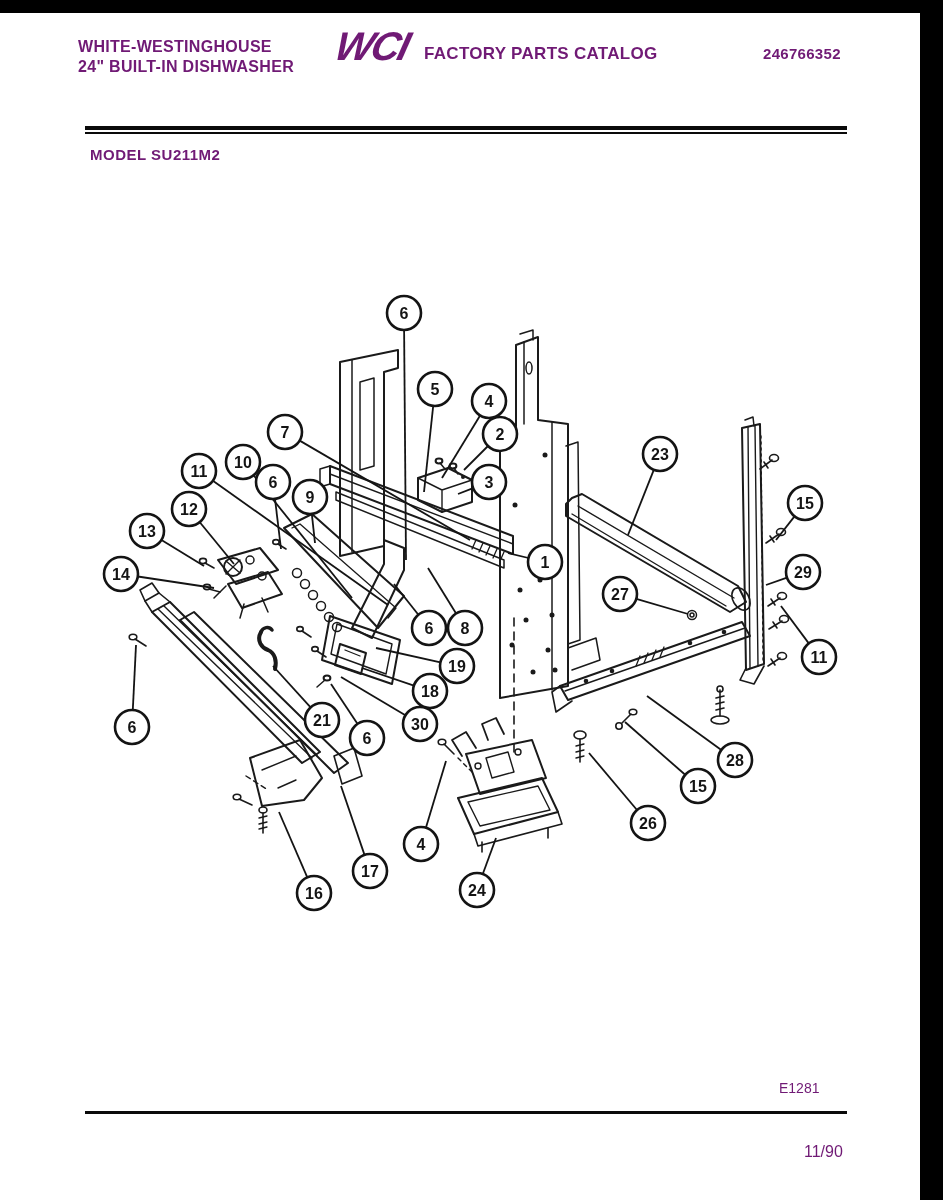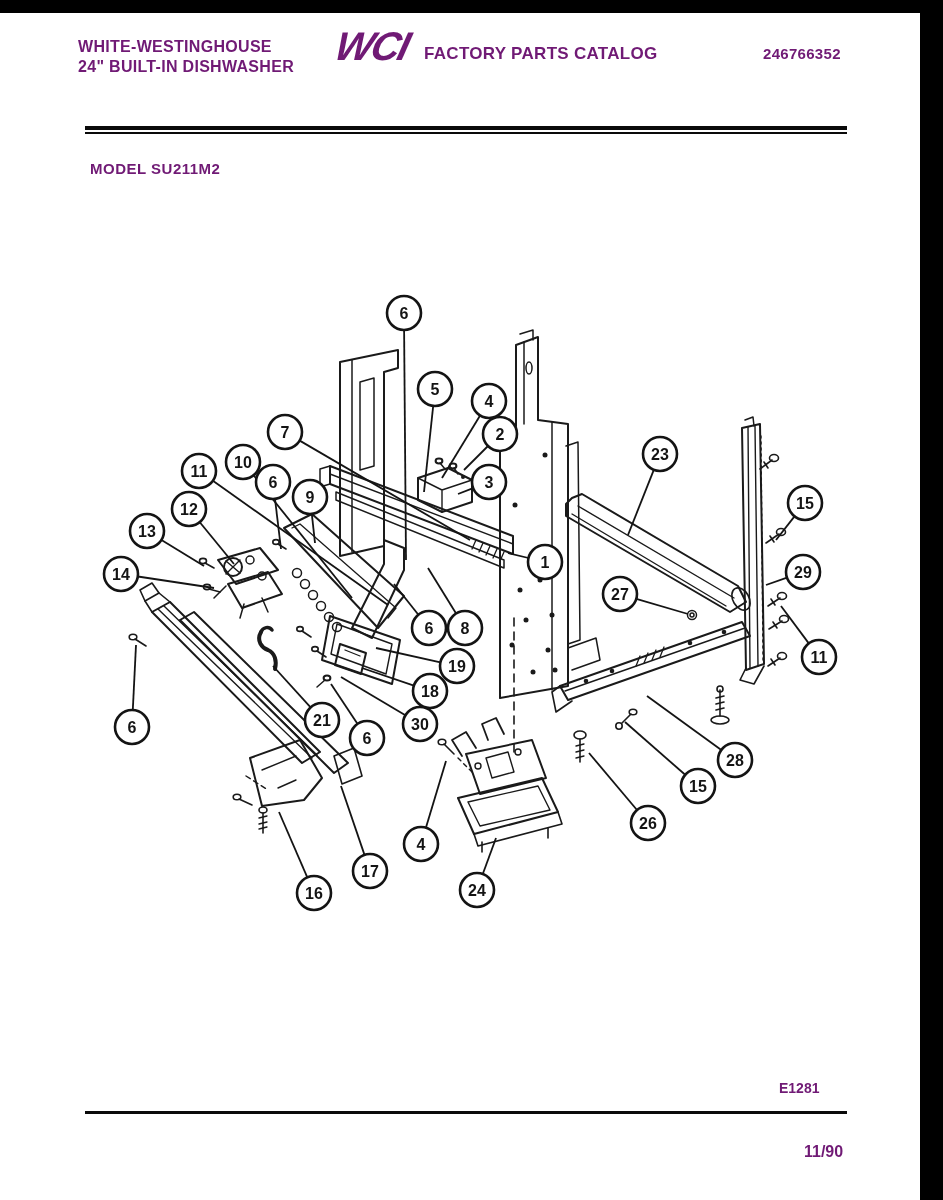--- a/index.html
+++ b/index.html
@@ -16,28 +16,28 @@
   .bar-top{left:0;top:0;width:943px;height:13px;}
   .bar-right{left:920px;top:0;width:23px;height:1200px;}
 
   .hdr-text{position:absolute;font-weight:bold;letter-spacing:.3px;white-space:nowrap;}
   .brand1{left:78px;top:38px;font-size:16px;}
   .brand2{left:78px;top:58px;font-size:16px;}
   .wci{left:336px;top:24px;font-size:40px;font-style:italic;
        transform:skewX(-14deg);letter-spacing:-2px;font-weight:900;}
   .catalog{left:412px;top:44px;font-size:17px;margin-left:12px;}
   .pubnum{left:763px;top:45px;font-size:15px;}
-  .model{left:90px;top:160px;font-size:15px;letter-spacing:.5px;text-align:right;}
+  .model{left:90px;top:146px;font-size:15px;letter-spacing:.5px;text-align:right;}
 
   .rule{position:absolute;background:#0a0a0a;}
   .rule-a{left:85px;top:126px;width:762px;height:4px;}
   .rule-b{left:85px;top:132px;width:762px;height:2px;}
   .rule-footer{left:85px;top:1111px;width:762px;height:3px;}
 
-  .ftr-text{position:absolute;font-weight:bold;white-space:nowrap;}
+  .ftr-text{position:absolute;font-weight:normal;white-space:nowrap;}
   .e-code{left:779px;top:1080px;font-size:14px;}
   .c-code{left:461px;top:1210px;font-size:16px;letter-spacing:1px;}
   .d-code{left:804px;top:1143px;font-size:16px;}
 
   svg.diagram{position:absolute;left:0;top:0;}
   .co-label{font-weight:bold;font-size:16px;font-family:"Liberation Sans",sans-serif;}
 </style>
 </head>
 <body>
 

